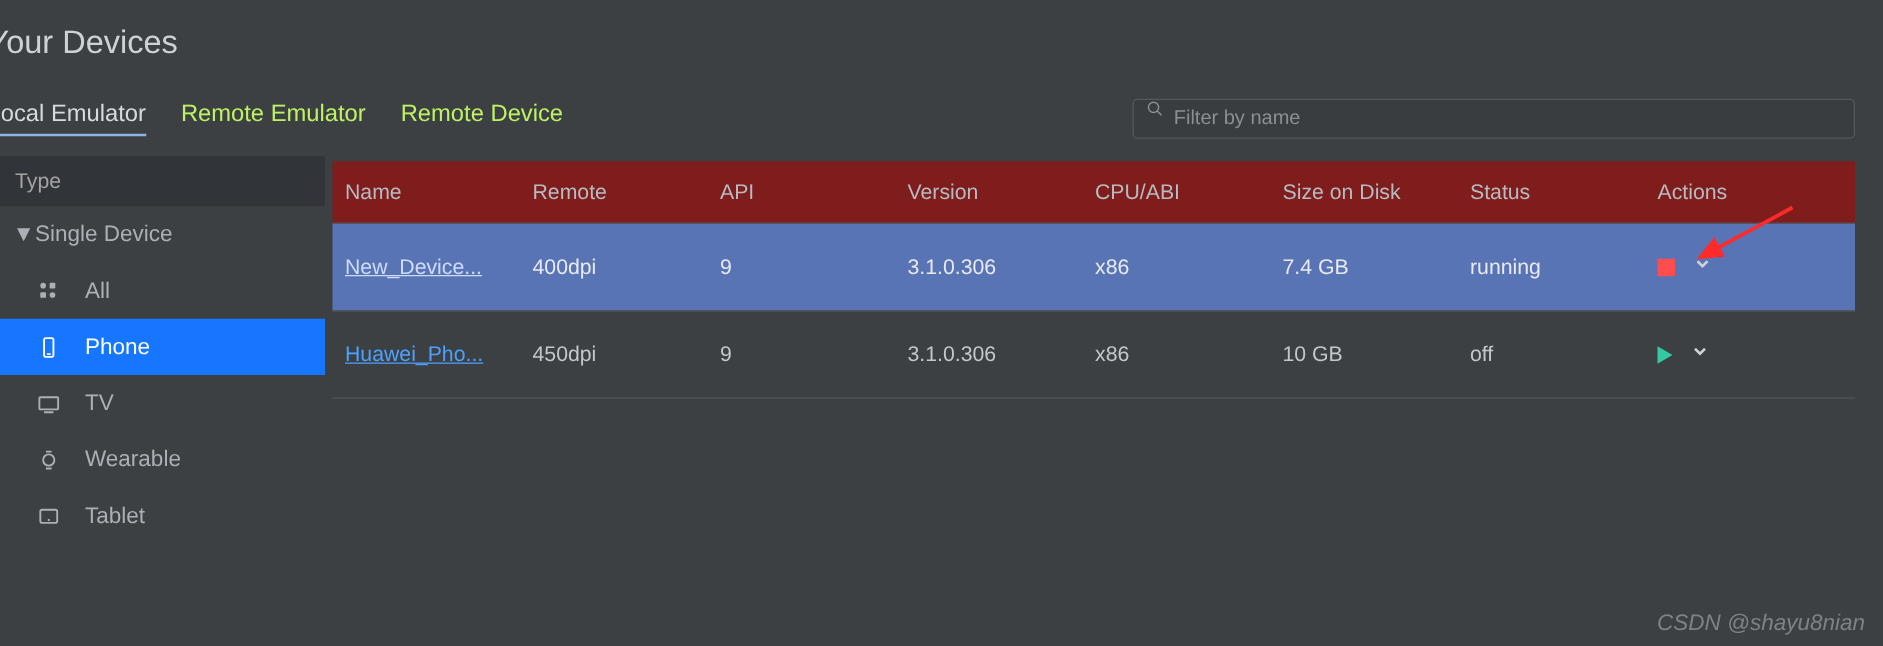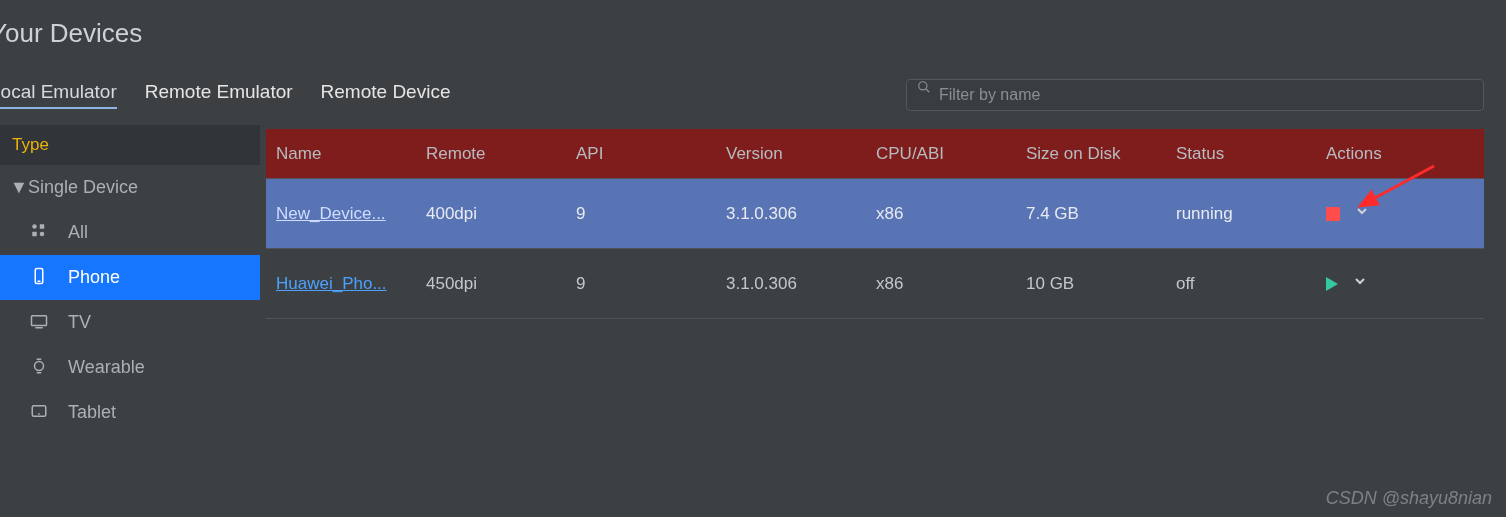--- a/index.html
+++ b/index.html
@@ -21,21 +21,21 @@
       margin-left: -10px;
     }
     .top-bar {
       display: flex;
       align-items: center;
       justify-content: space-between;
       padding: 30px 22px 14px 0;
       margin-left: -10px;
     }
     .tabs { display: flex; gap: 28px; font-size: 19px; }
-    .tab { cursor: pointer; color: #e5e5e5; padding-bottom: 4px; }
+    .tab { cursor: pointer; color: #bef264; padding-bottom: 4px; }
     .tab.active { color: #d7dadd; border-bottom: 2px solid #8fb3e2; }
     .search-box {
       width: 578px;
       height: 32px;
       border: 1px solid #55585b;
       border-radius: 4px;
       background: #3a3d40;
       display: flex;
       padding: 0 10px;
       gap: 8px;
@@ -49,35 +49,35 @@
       width: 100%;
     }
     .search-box input::placeholder { color: #8a8f94; }
     .search-icon { color: #8a8f94; }
 
     .main { display: flex; }
     .sidebar { width: 260px; }
     .sidebar-header {
       background: #313438;
       padding: 10px 12px;
-      color: #eab308;
+      color: #a3a3a3;
       font-size: 17px;
     }
     .tree-item {
       display: flex;
       align-items: center;
       gap: 6px;
       padding: 12px 10px;
       font-size: 18px;
       cursor: pointer;
     }
     .tree-caret { width: 12px; display: inline-block; color: #aab0b6; }
     .sidebar-item {
       display: flex;
-      align-items: flex-start;
+      align-items: center;
       gap: 18px;
       padding: 12px 10px 12px 28px;
       font-size: 18px;
       cursor: pointer;
     }
     .sidebar-item.selected { background: #1676ff; color: #fff; }
     .icon-slot { width: 22px; display: inline-flex; justify-content: center; }
 
     .content { flex: 1; padding: 4px 22px 0 6px; }
     .table { width: 100%; }

